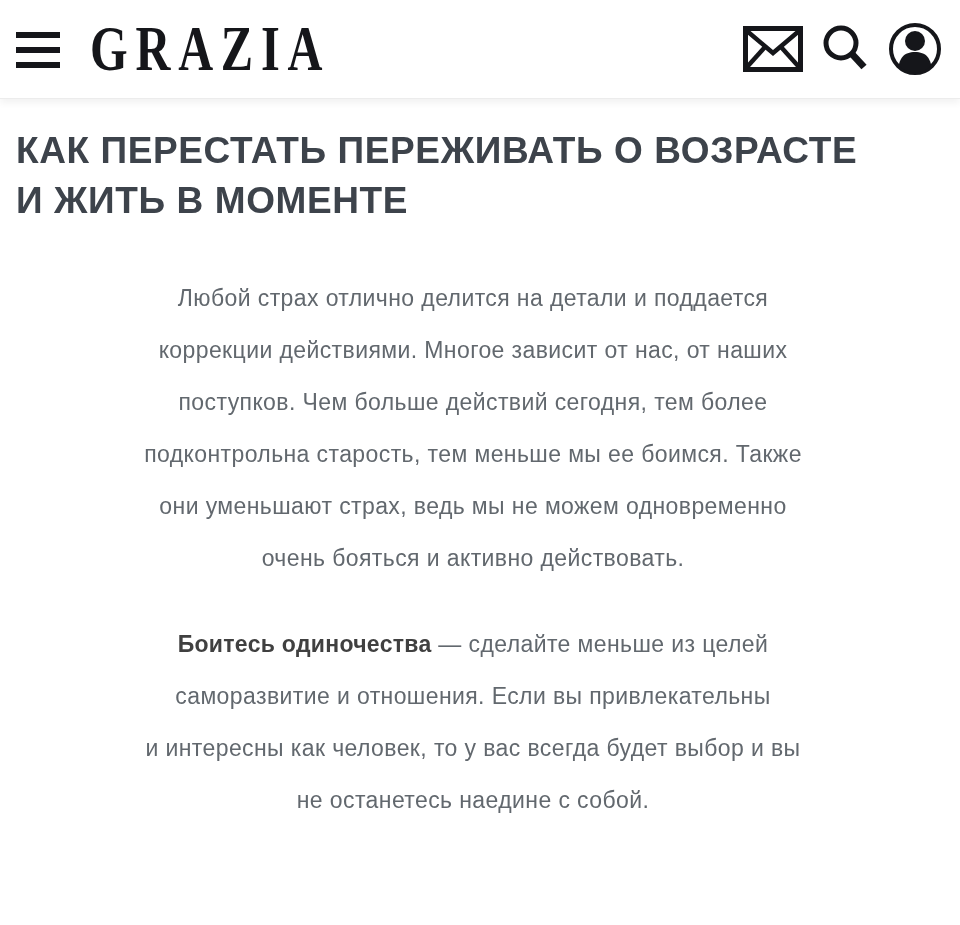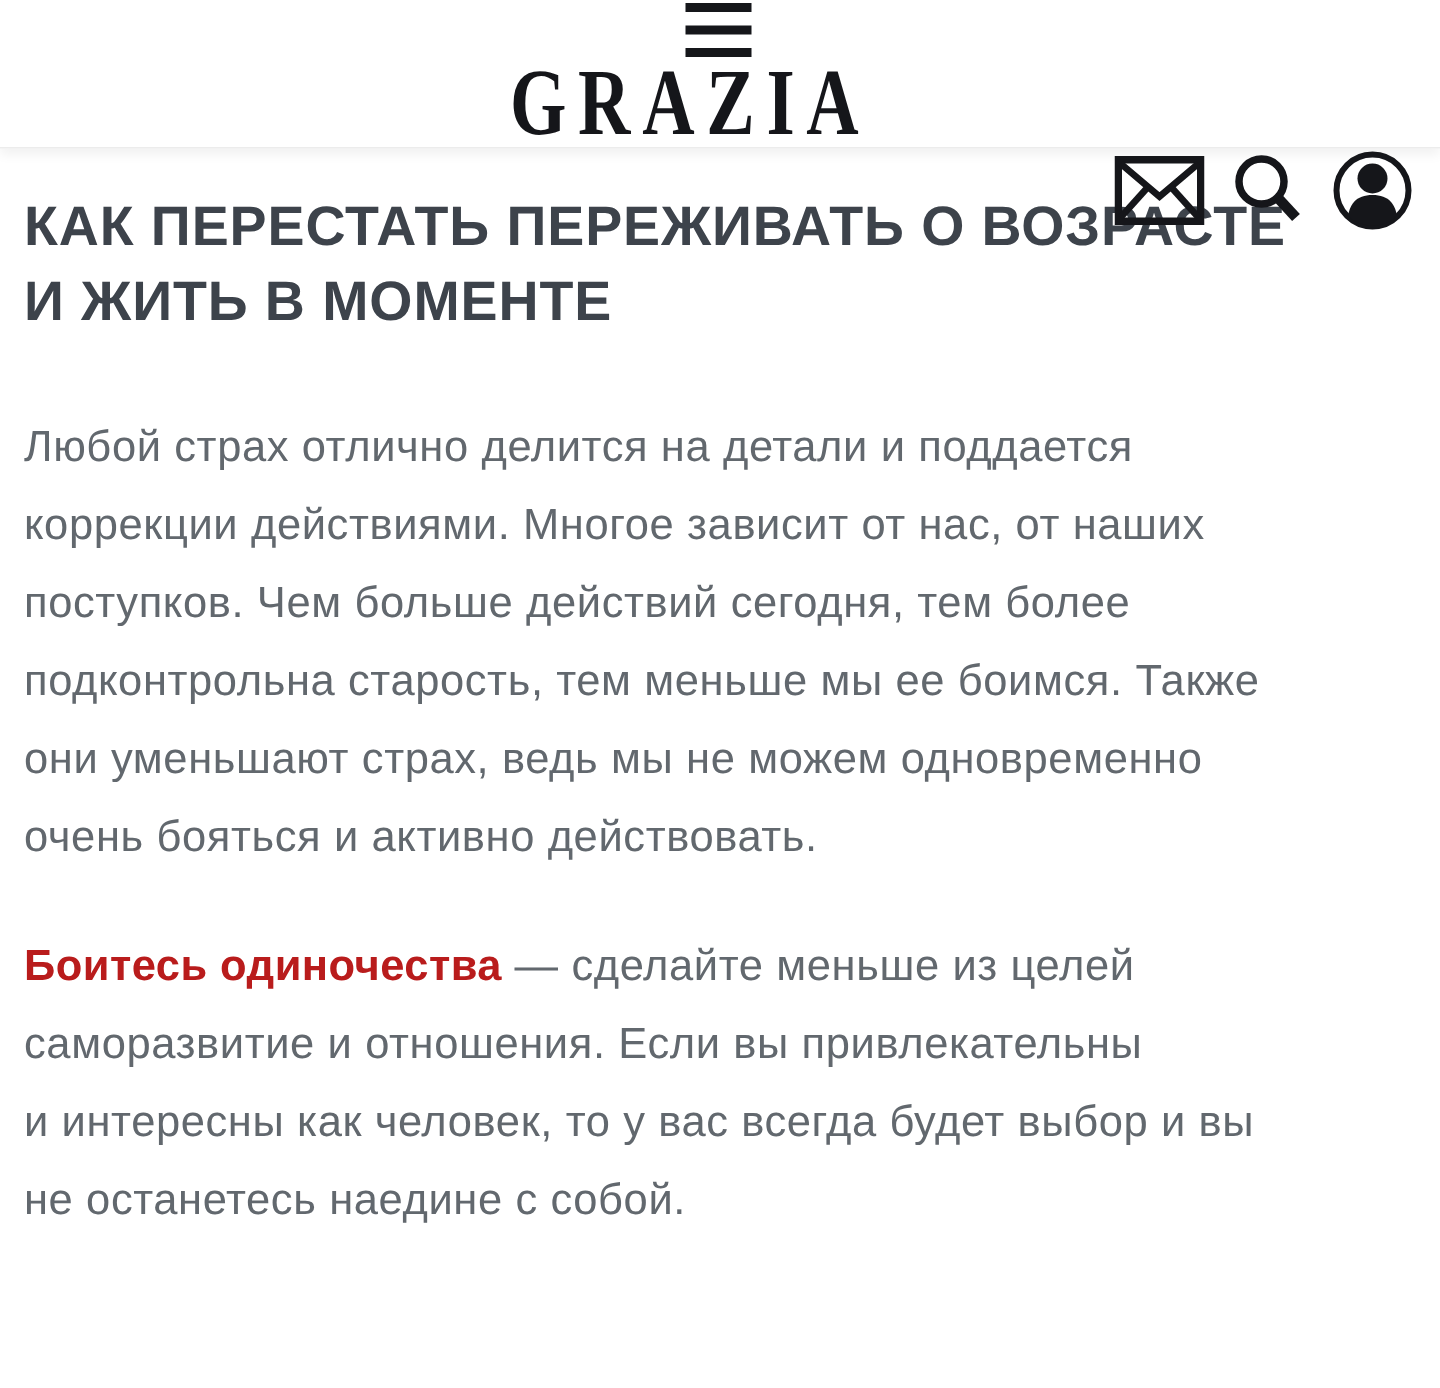--- a/index.html
+++ b/index.html
@@ -20,21 +20,20 @@
   .header {
     height: 99px;
     background: #ffffff;
     display: flex;
     align-items: center;
     padding: 0 18px 0 16px;
     box-sizing: border-box;
     border-bottom: 1px solid #ececec;
     box-shadow: 0 4px 7px rgba(0,0,0,0.055);
     position: relative;
-    flex-direction: column;
   }
   .burger {
     width: 44px;
     height: 36px;
     display: flex;
     flex-direction: column;
     justify-content: space-between;
     cursor: pointer;
     flex: 0 0 auto;
     margin-top: 2px;
@@ -77,33 +76,34 @@
     margin: 27px 0 0 0;
     font-size: 37px;
     line-height: 50px;
     font-weight: 700;
     letter-spacing: 0.6px;
     color: #3d434b;
     white-space: pre-line;
   }
   .article p {
     margin: 34px 0 0 0;
-    font-size: 29px;
+    font-size: 23px;
     line-height: 52px;
     font-weight: 400;
     letter-spacing: 0.4px;
     color: #62686e;
     white-space: pre-line;
+    text-align: center;
   }
   .article p.first {
     margin-top: 46px;
   }
   .article p strong {
     font-weight: 700;
-    color: #b91c1c;
+    color: #404040;
     letter-spacing: 0.3px;
   }
 </style>
 </head>
 <body>
 
 <div class="page">
 
   <header class="header">
 

